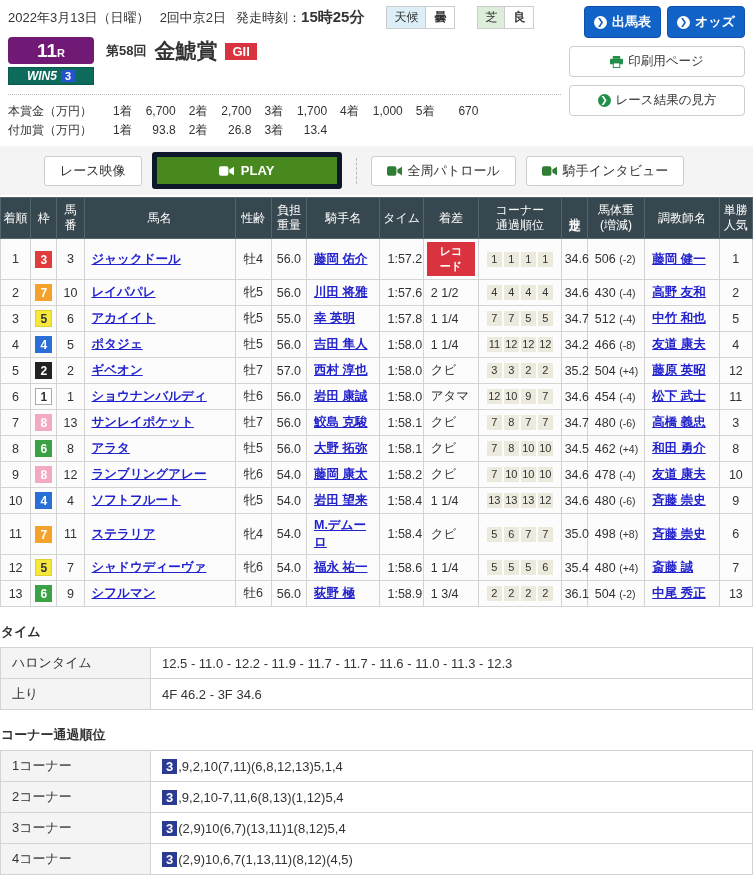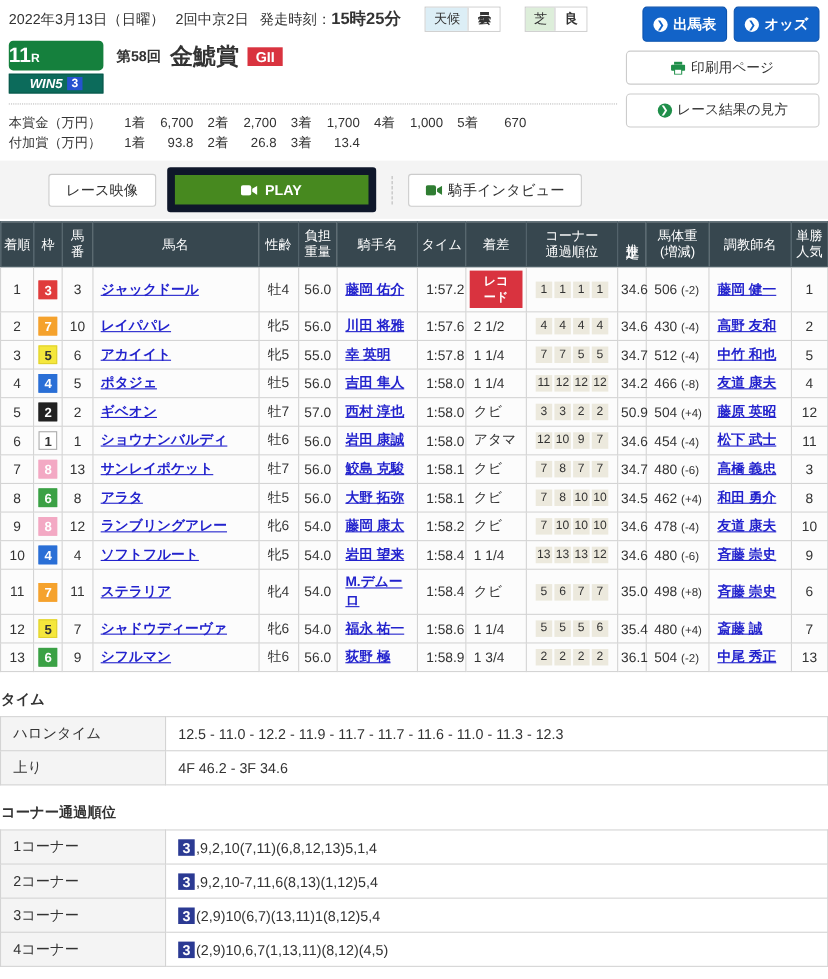--- a/index.html
+++ b/index.html
@@ -13,21 +13,21 @@
   .date-row { display:flex; align-items:center; gap:10px; font-size:13px; }
   .start-time { font-weight:bold; font-size:15px; }
   .wgroup { display:inline-flex; border:1px solid #ccc; margin-left:12px; font-size:12px; }
   .wgroup .lab { padding:2px 7px; }
   .wgroup .lab.blue { background:#dceef6; }
   .wgroup .lab.green { background:#ddeeda; }
   .wgroup .val { padding:2px 8px; background:#fff; border-left:1px solid #ccc; font-weight:bold; }
 
   .race-row { display:flex; gap:12px; margin-top:8px; }
   .race-badges { width:86px; flex:none; }
-  .badge-11r { background:#15803d; color:#fff; border-radius:4px; padding:3px 0 2px; }
+  .badge-11r { background:#701a75; color:#fff; border-radius:4px; text-align:center; padding:3px 0 2px; }
   .badge-11r .rn { font-size:19px; font-weight:bold; }
   .badge-11r .rr { font-size:11px; font-weight:bold; }
   .badge-win5 { margin-top:3px; background:#0c6b5b; border:1px solid #0a594c; color:#fff; display:flex; align-items:center; justify-content:center; gap:4px; padding:1px 2px; }
   .badge-win5 .w5 { font-style:italic; font-weight:bold; font-size:12px; }
   .badge-win5 .w5n { background:#2553d0; color:#fff; font-size:11px; font-weight:bold; padding:0 4px; }
   .race-title-line { display:flex; align-items:center; gap:8px; }
   .edition { font-weight:bold; font-size:13px; }
   .race-name { font-weight:bold; font-size:21px; }
   .grade-badge { background:#d9333f; color:#fff; font-weight:bold; font-size:13px; padding:1px 7px; }
   .race-cond { margin-top:7px; font-size:13px; }
@@ -44,21 +44,21 @@
   button { font-family:inherit; cursor:pointer; }
   .btn-blue { background:#1263c8; border:1px solid #0d53ad; color:#fff; font-weight:bold; font-size:13px; padding:6px 9px; border-radius:4px; display:flex; align-items:center; gap:5px; }
   .btn-white { background:#fff; border:1px solid #ccc; border-radius:4px; padding:6px 6px; font-size:12.5px; color:#333; display:flex; align-items:center; justify-content:center; gap:5px; width:176px; }
   .circ-ico { width:13px; height:13px; border-radius:50%; font-size:9px; line-height:13px; text-align:center; display:inline-block; font-weight:bold; flex:none; }
   .circ-ico.white { background:#fff; color:#1263c8; }
   .circ-ico.green { background:#1f8f4a; color:#fff; }
 
   
   .video-band { background:#f4f4f4; padding:6px 8px; display:flex; align-items:center; gap:10px; margin-top:6px; }
   .video-label { background:#fff; border:1px solid #ccc; border-radius:3px; padding:5px 15px; font-size:13px;margin-left:36px; }
-  .btn-play { background:#47891f; border:7px solid #0f172a; color:#fff; font-weight:bold; font-size:13px; width:190px; padding:6px 0; border-radius:3px; display:flex; align-items:center; justify-content:center; gap:7px; }
+  .btn-play { background:#47891f; border:5px solid #0f172a; color:#fff; font-weight:bold; font-size:13px; width:190px; padding:6px 0; border-radius:3px; display:flex; align-items:center; justify-content:center; gap:7px; }
   .vsep { border-left:1px dashed #bbb; height:26px; margin:0 4px; }
   .btn-video { background:#fff; border:1px solid #ccc; border-radius:3px; padding:5px 15px; font-size:13px; color:#333; display:flex; align-items:center; gap:6px; }
 
   
   table.results { width:100%; border-collapse:collapse; table-layout:fixed; margin-top:2px; }
   table.results th { background:#37474f; color:#fff; font-weight:normal; font-size:12px; border:1px solid #55656d; padding:5px 1px; line-height:1.25; white-space:pre-line; vertical-align:middle; }
   table.results td { border:1px solid #d4d4d4; background:#fcfcfc; padding:3px 3px; font-size:12.5px; text-align:center; height:26px; vertical-align:middle; }
   table.results td.l { text-align:left; padding-left:7px; }
   .vert { writing-mode:vertical-rl; display:inline-block; line-height:1.1; letter-spacing:1px; }
   .frame-box { display:inline-block; width:17px; height:17px; line-height:16px; font-weight:bold; font-size:12px; text-align:center; }
@@ -153,20 +153,27 @@
           <path d="M11 3.5 L16 0.5 V9.5 L11 6.5 Z" fill="#ffffff"></path>
         </svg>
       <span>PLAY</span>
     </button>
     <span class="vsep"></span>
     <button class="btn-video">
       <svg width="15" height="10" viewBox="0 0 16 10">
           <rect x="0" y="0" width="10" height="10" rx="2" fill="#2f7d32"></rect>
           <path d="M11 3.5 L16 0.5 V9.5 L11 6.5 Z" fill="#2f7d32"></path>
         </svg>
+      <span>全周パトロール</span>
+    </button>
+    <button class="btn-video">
+      <svg width="15" height="10" viewBox="0 0 16 10">
+          <rect x="0" y="0" width="10" height="10" rx="2" fill="#2f7d32"></rect>
+          <path d="M11 3.5 L16 0.5 V9.5 L11 6.5 Z" fill="#2f7d32"></path>
+        </svg>
       <span>騎手インタビュー</span>
     </button>
   </div>
 
   <table class="results">
       <colgroup>
         <col style="width: 30px;">
         <col style="width: 26px;">
         <col style="width: 27px;">
         <col style="width: 150px;">
@@ -308,21 +315,21 @@
           <td class="l">1:58.0</td>
           <td class="l">クビ</td>
           <td>
             <div class="corner-seq">
               <span class="corner-num">3</span>
               <span class="corner-num">3</span>
               <span class="corner-num">2</span>
               <span class="corner-num">2</span>
             </div>
           </td>
-          <td>50.9</td>
+          <td>35.2</td>
           <td class="l">504 <span class="wdiff">(+4)</span></td>
           <td class="l"><a href="#">藤原 英昭</a></td>
           <td>12</td>
         </tr>
         <tr>
           <td>6</td>
           <td><span class="frame-box" style="background: rgb(255, 255, 255); color: rgb(51, 51, 51); border: 1px solid rgb(170, 170, 170);">1</span></td>
           <td>1</td>
           <td class="l"><a href="#">ショウナンバルディ</a></td>
           <td>牡6</td>

